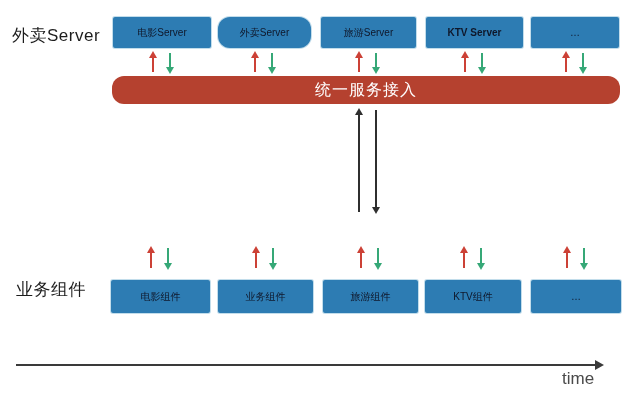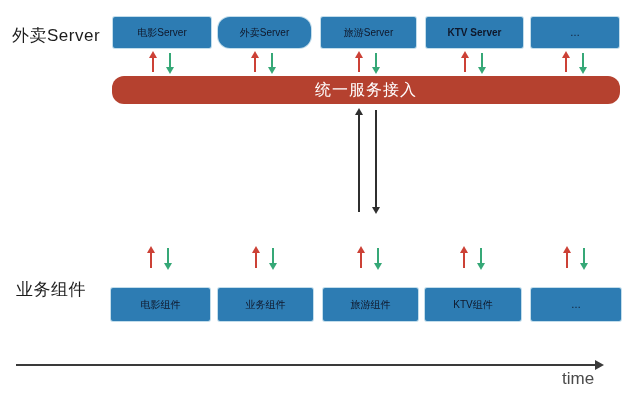--- a/index.html
+++ b/index.html
@@ -11,21 +11,21 @@
   .side-label{position:absolute;color:#1c1c1c;font-size:17px;letter-spacing:.5px;}
   .lbl-top{left:12px;top:24px;}
   .lbl-bottom{left:16px;top:278px;}
   
   .node{
     position:absolute;height:31px;background:#2d7cb3;color:#0f172a;
     display:flex;align-items:center;justify-content:center;
     font-size:10px;border-radius:2px;box-shadow:0 0 0 1px rgba(120,180,210,.45);
   }
   .row-top .node{top:17px;}
-  .row-bottom .node{top:288px;height:33px;}
+  .row-bottom .node{top:280px;height:33px;}
   
   .bar{
     position:absolute;left:112px;width:508px;height:28px;color:#fff;
     display:flex;align-items:center;justify-content:center;font-size:16px;
     letter-spacing:1px;border-radius:12px;
   }
   .bar-red{top:76px;background:#b5412f;}
   .bar-blue{top:215px;background:#2d7cb3;}
   
   .arrow{position:absolute;width:8px;}

